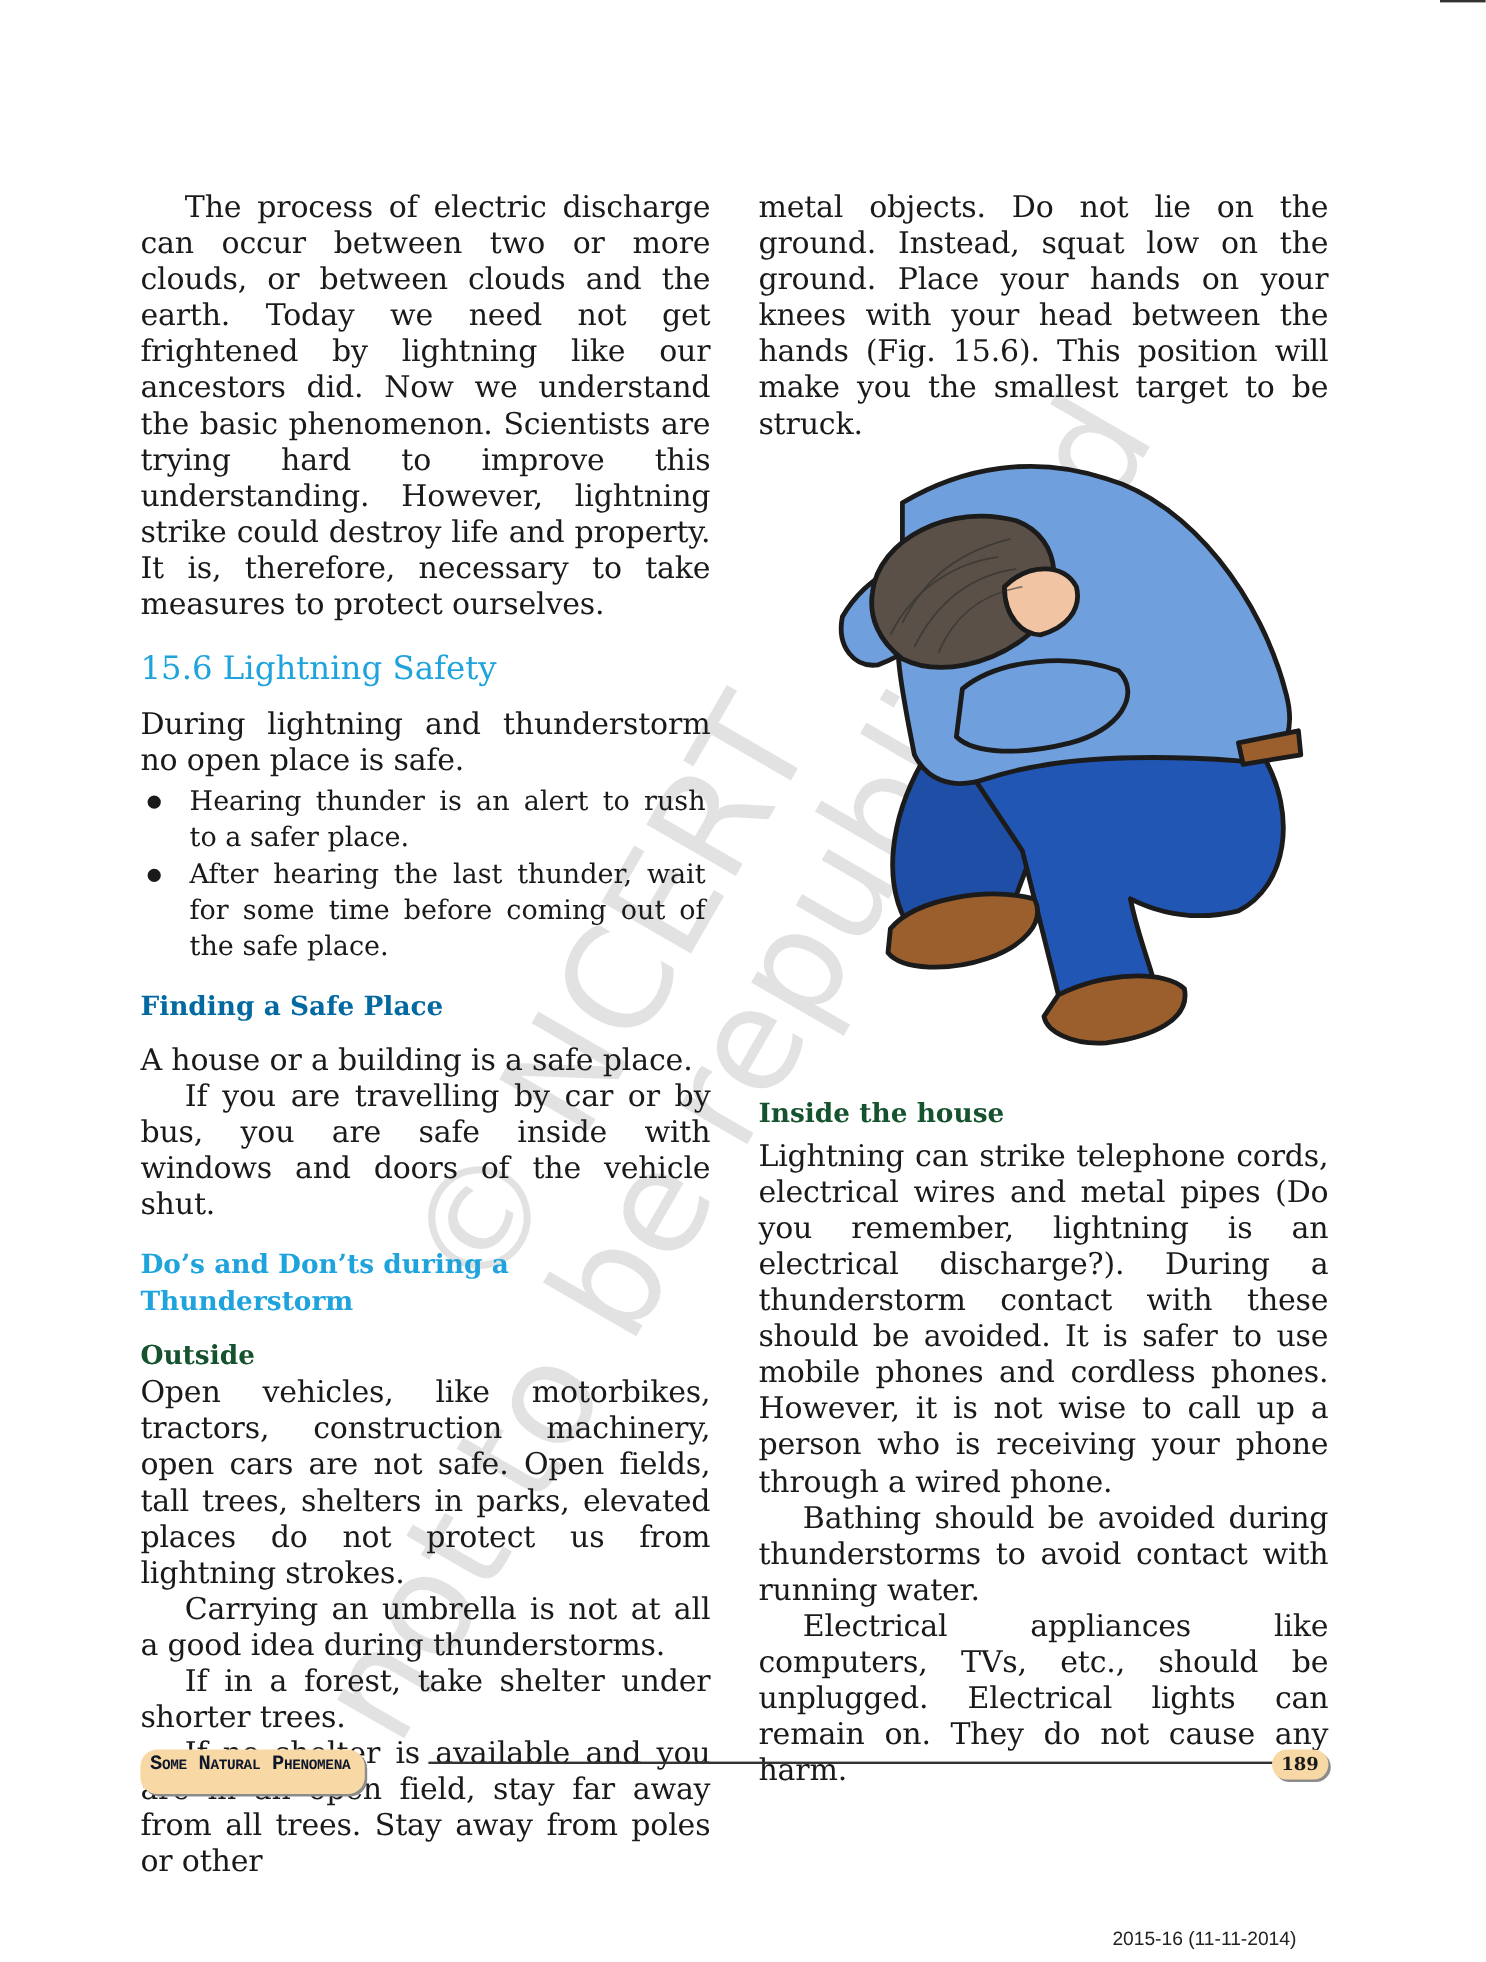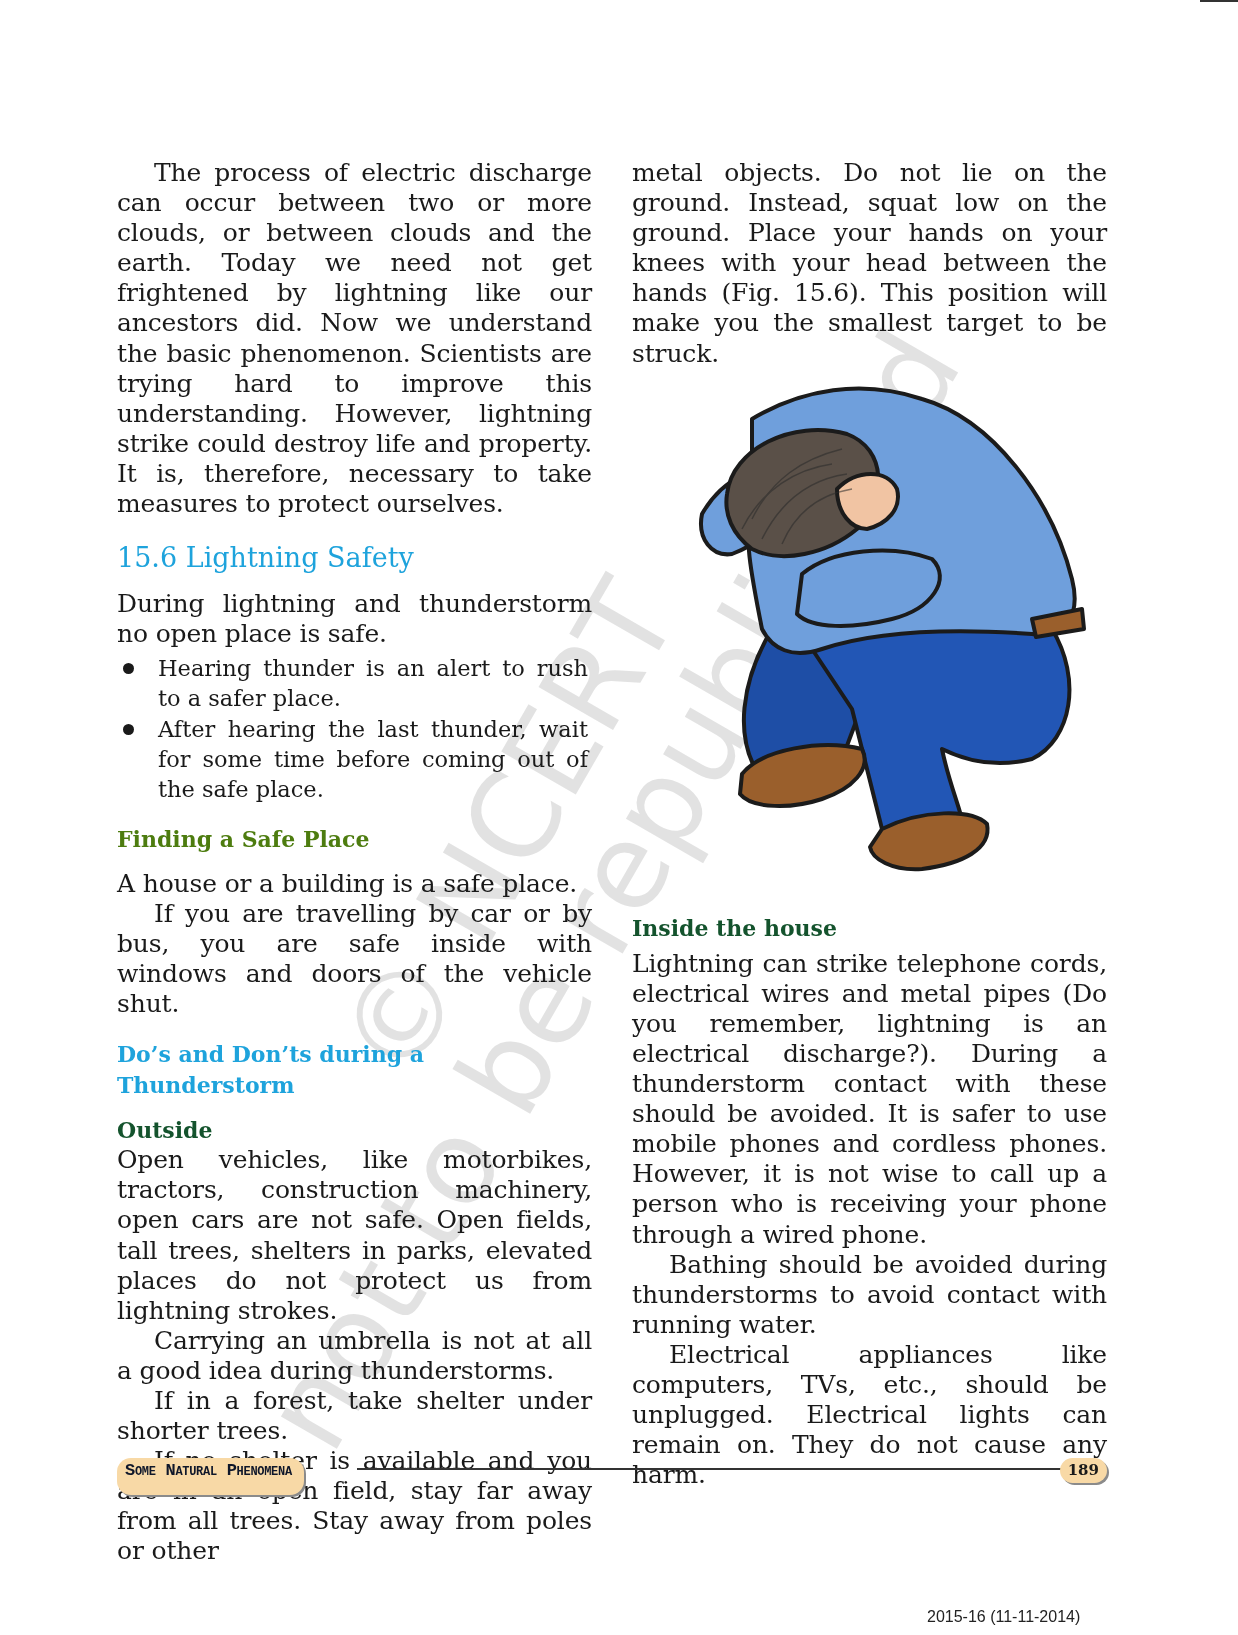--- a/index.html
+++ b/index.html
@@ -90,21 +90,21 @@
     <li>
       <span class="dot"></span>
       <span>Hearing thunder is an alert to rush to a safer place.</span>
     </li>
     <li>
       <span class="dot"></span>
       <span>After hearing the last thunder, wait for some time before coming out of the safe place.</span>
     </li>
   </ul>
 
-  <h3 class="sub" style="color: #4d7c0f;">Finding a Safe Place</h3>
+  <h3 class="sub" style="color: #0369a1;">Finding a Safe Place</h3>
   <p class="txt">A house or a building is a safe place.</p>
   <p class="txt ind">If you are travelling by car or by bus, you are safe inside with windows and doors of the vehicle shut.</p>
 
   <h3 class="sub" style="width: 330px; color: rgb(30, 163, 220);">Do’s and Don’ts during a Thunderstorm</h3>
   <h4 class="blk">Outside</h4>
   <p class="txt">Open vehicles, like motorbikes, tractors, construction machinery, open cars are not safe. Open fields, tall trees, shelters in parks, elevated places do not protect us from lightning strokes.</p>
   <p class="txt ind">Carrying an umbrella is not at all a good idea during thunderstorms.</p>
   <p class="txt ind">If in a forest, take shelter under shorter trees.</p>
   <p class="txt ind">If no shelter is available and you are in an open field, stay far away from all trees. Stay away from poles or other</p>
 </div>

